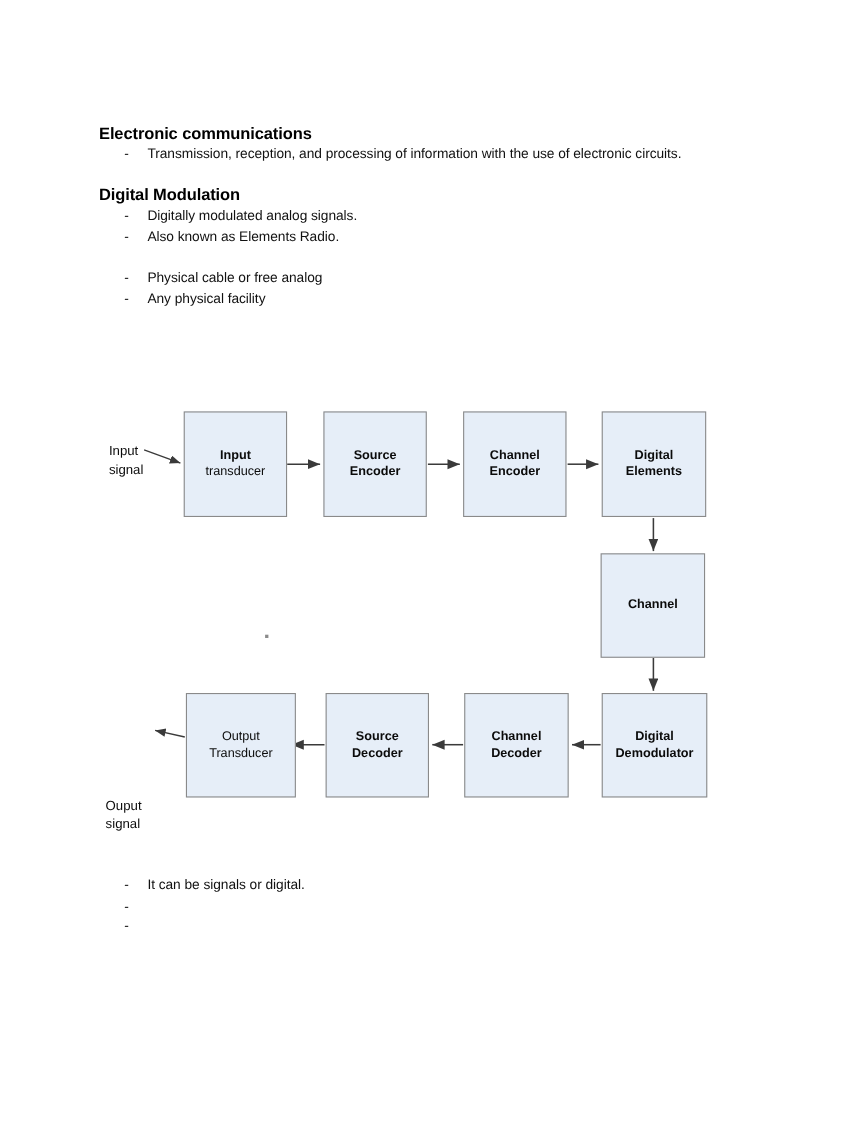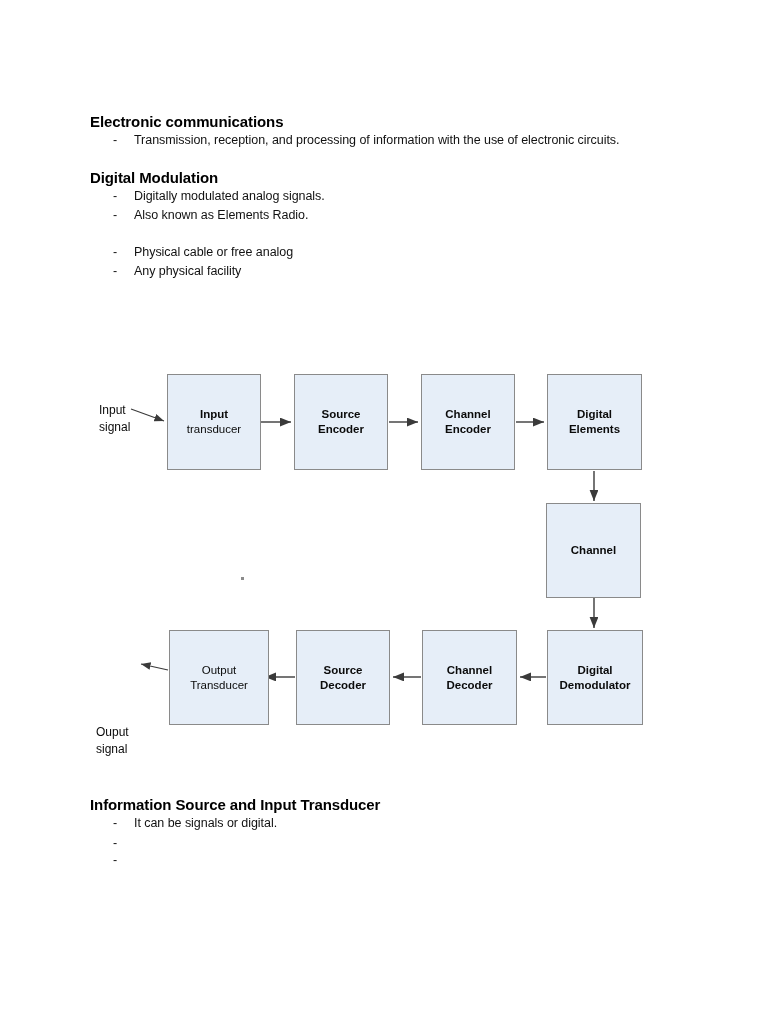--- a/index.html
+++ b/index.html
@@ -242,21 +242,20 @@
         <span class="label-stack label-light">Output</span>
         <span class="label-stack label-light">Transducer</span>
       </span>
     </div>
 
   </div>
 
   <div class="text-body" style="top:795px;">
 
     <div class="section">
-      <p class="heading">Information Source and Input Transducer</p>
       <ul class="bullets">
         <li class="bullet">
           <span class="dash">-</span>
           <span>It can be signals or digital.</span>
         </li>
         <li class="bullet">
           <span class="dash">-</span>
         </li>
       </ul>
     </div>

